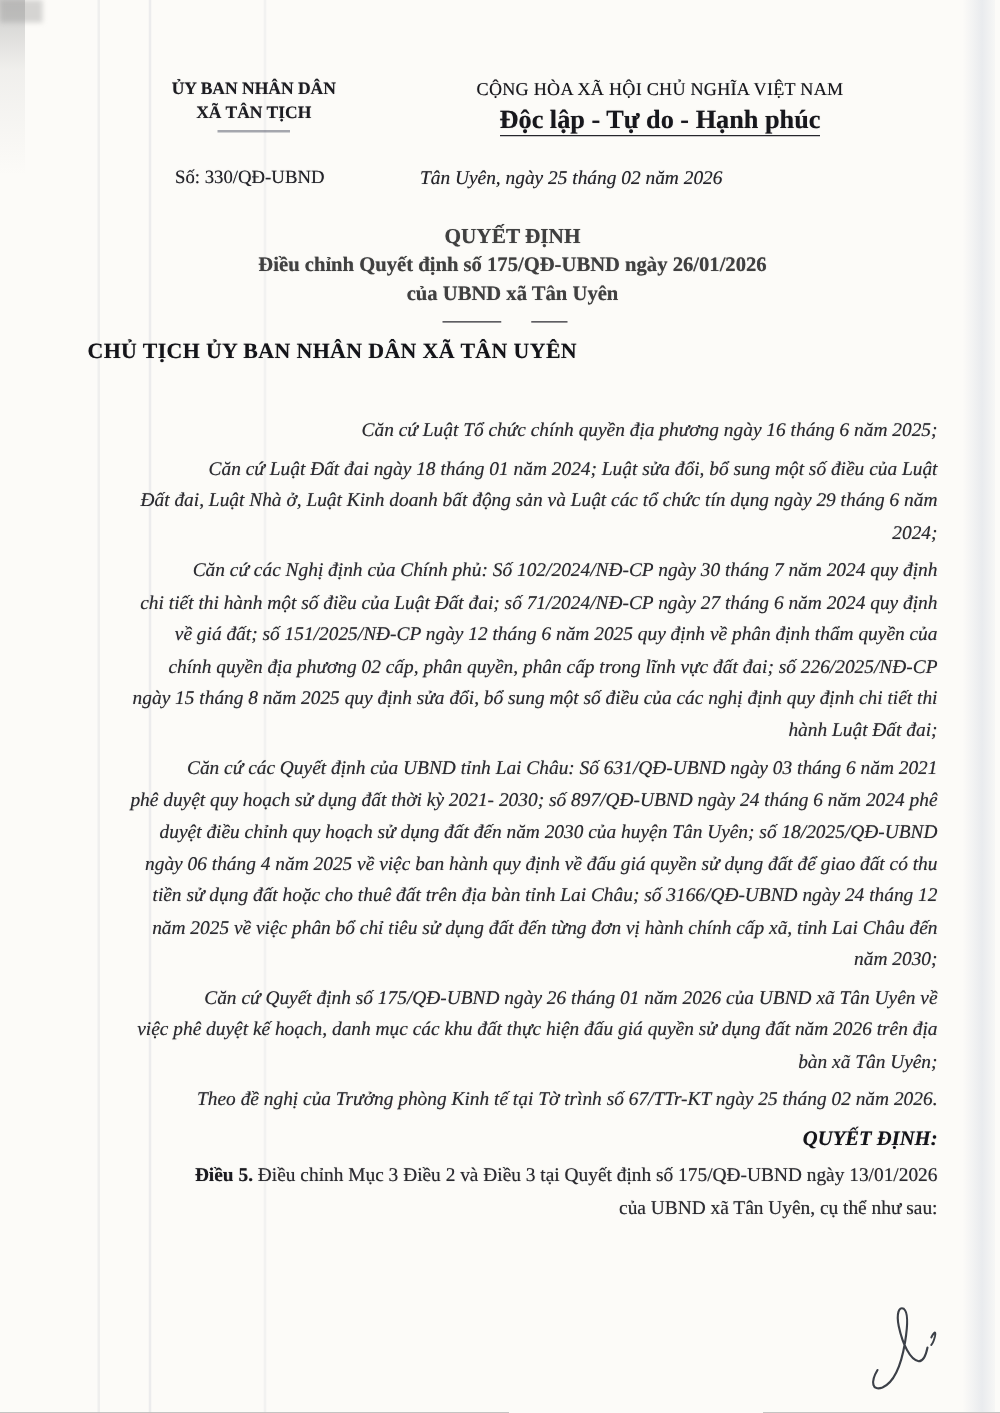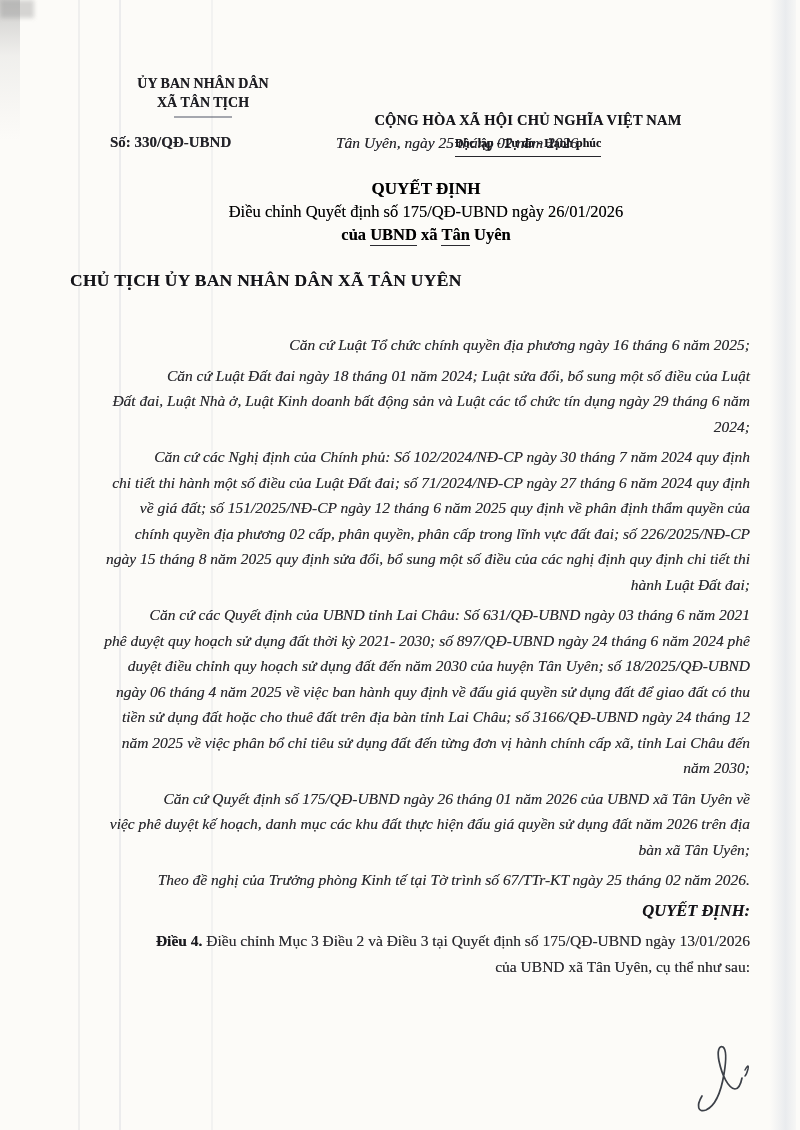--- a/index.html
+++ b/index.html
@@ -18,38 +18,38 @@
   .scan-line.l2{left:119px;width:2px;background:rgba(130,140,160,0.13);}
   .scan-line.l3{left:211px;background:rgba(130,140,160,0.08);}
   .scan-band-right{position:absolute;top:0;bottom:0;left:770px;width:26px;
     background:linear-gradient(90deg,rgba(185,195,212,0.0),rgba(185,195,212,0.28) 60%,rgba(185,195,212,0.08));}
   .corner-smudge{position:absolute;left:0;top:0;width:20px;height:140px;
     background:linear-gradient(180deg,rgba(150,150,150,0.45),rgba(170,170,170,0.15) 40%,rgba(170,170,170,0));}
   .corner-smudge2{position:absolute;left:0;top:0;width:34px;height:18px;background:rgba(140,140,140,0.35);filter:blur(2px);}
 
   
   .ink{text-shadow:0 0 0.6px rgba(20,20,25,0.55);}
-  .hdr-left{position:absolute;left:112px;top:62px;width:182px;text-align:center;margin-top:12px;}
+  .hdr-left{position:absolute;left:112px;top:62px;width:182px;text-align:center;}
   .hdr-left .l1{font-weight:bold;font-size:14px;line-height:19px;color:#1d1d22;}
   .hdr-left .l2{font-weight:bold;font-size:14px;line-height:19px;color:#1d1d22;}
   .short-rule{width:58px;height:2px;background:rgba(60,65,85,0.45);margin:4px auto 0;}
-  .doc-number{position:absolute;left:110px;top:134px;font-size:15px;color:#24242a;white-space:nowrap;font-weight:bold;}
+  .doc-number{position:absolute;left:140px;top:134px;font-size:15px;color:#24242a;white-space:nowrap;}
 
   .hdr-right{position:absolute;left:336px;top:62px;width:384px;text-align:center;}
-  .hdr-right .l1{font-weight:bold;font-size:14.5px;line-height:20px;color:#17171c;letter-spacing:0.2px;margin-top:48px;}
-  .hdr-right .l2{display:inline-block;font-weight:bold;font-size:12px;line-height:22px;color:#17171c;
+  .hdr-right .l1{font-weight:normal;font-size:14.5px;line-height:20px;color:#17171c;letter-spacing:0.2px;}
+  .hdr-right .l2{display:inline-block;font-weight:bold;font-size:21px;line-height:22px;color:#17171c;
     border-bottom:1.6px solid #26262c;padding-bottom:2px;margin-top:2px;}
   .date-line{position:absolute;left:336px;top:134px;width:384px;
     font-style:italic;font-size:15.5px;color:#24242a;}
 
-  .title-block{position:absolute;left:86px;top:178px;width:680px;text-align:center;color:#000000;}
+  .title-block{position:absolute;left:70px;top:178px;width:680px;text-align:center;color:#404040;}
   .title-block .t1{font-weight:bold;font-size:17px;line-height:22px;}
-  .title-block .t2{font-weight:normal;font-size:16.5px;line-height:23px;}
+  .title-block .t2{font-weight:bold;font-size:16.5px;line-height:23px;}
   .title-block .t3{font-weight:bold;font-size:16.5px;line-height:23px;}
-  .u-seg{border-bottom:1.5px solid #2a2a30;padding-bottom:1px;}
+  .u-seg{border-bottom:1.5px solid #2a2a30;padding-bottom:13px;}
 
   .authority-heading{position:absolute;left:70px;top:270px;width:680px;text-align:left;
     font-weight:bold;font-size:17.5px;color:#141419;letter-spacing:0.3px;}
 
   .body{position:absolute;left:104px;top:332px;width:646px;
     font-size:15.5px;line-height:25.5px;text-align:justify;color:#2b2b30;}
   .body p{margin:0 0 5px;text-indent:40px;font-style:italic;text-align:right;}
   .decision-heading{margin:9px 0 6px;text-align:center;font-style:normal;font-weight:bold;
     font-size:16.5px;text-indent:0;color:#141419;}
   .article p{font-style:normal;}
@@ -93,21 +93,21 @@
 
   <div class="body ink">
     <p>Căn cứ Luật Tổ chức chính quyền địa phương ngày 16 tháng 6 năm 2025;</p>
     <p>Căn cứ Luật Đất đai ngày 18 tháng 01 năm 2024; Luật sửa đổi, bổ sung một số điều của Luật Đất đai, Luật Nhà ở, Luật Kinh doanh bất động sản và Luật các tổ chức tín dụng ngày 29 tháng 6 năm 2024;</p>
     <p>Căn cứ các Nghị định của Chính phủ: Số 102/2024/NĐ-CP ngày 30 tháng 7 năm 2024 quy định chi tiết thi hành một số điều của Luật Đất đai; số 71/2024/NĐ-CP ngày 27 tháng 6 năm 2024 quy định về giá đất; số 151/2025/NĐ-CP ngày 12 tháng 6 năm 2025 quy định về phân định thẩm quyền của chính quyền địa phương 02 cấp, phân quyền, phân cấp trong lĩnh vực đất đai; số 226/2025/NĐ-CP ngày 15 tháng 8 năm 2025 quy định sửa đổi, bổ sung một số điều của các nghị định quy định chi tiết thi hành Luật Đất đai;</p>
     <p>Căn cứ các Quyết định của UBND tỉnh Lai Châu: Số 631/QĐ-UBND ngày 03 tháng 6 năm 2021 phê duyệt quy hoạch sử dụng đất thời kỳ 2021- 2030; số 897/QĐ-UBND ngày 24 tháng 6 năm 2024 phê duyệt điều chỉnh quy hoạch sử dụng đất đến năm 2030 của huyện Tân Uyên; số 18/2025/QĐ-UBND ngày 06 tháng 4 năm 2025 về việc ban hành quy định về đấu giá quyền sử dụng đất để giao đất có thu tiền sử dụng đất hoặc cho thuê đất trên địa bàn tỉnh Lai Châu; số 3166/QĐ-UBND ngày 24 tháng 12 năm 2025 về việc phân bổ chỉ tiêu sử dụng đất đến từng đơn vị hành chính cấp xã, tỉnh Lai Châu đến năm 2030;</p>
     <p>Căn cứ Quyết định số 175/QĐ-UBND ngày 26 tháng 01 năm 2026 của UBND xã Tân Uyên về việc phê duyệt kế hoạch, danh mục các khu đất thực hiện đấu giá quyền sử dụng đất năm 2026 trên địa bàn xã Tân Uyên;</p>
     <p>Theo đề nghị của Trưởng phòng Kinh tế tại Tờ trình số 67/TTr-KT ngày 25 tháng 02 năm 2026.</p>
     <p class="decision-heading">QUYẾT ĐỊNH:</p>
     <div class="article">
-      <p><span class="lead">Điều 4.</span><span> Điều chỉnh Mục 3 Điều 2 và Điều 3 tại Quyết định số 175/QĐ-UBND ngày 13/01/2026 của UBND xã Tân Uyên, cụ thể như sau:</span></p>
+      <p><span class="lead">Điều 5.</span><span> Điều chỉnh Mục 3 Điều 2 và Điều 3 tại Quyết định số 175/QĐ-UBND ngày 13/01/2026 của UBND xã Tân Uyên, cụ thể như sau:</span></p>
     </div>
   </div>
 
   <div class="signature">
     <svg viewBox="0 0 84 84">
       <path d="M14,58 C8,68 10,75 18,72 C27,68 33,54 36,36 C38,24 39,12 35,9 C31,7 29,13 31,23 C34,37 40,50 47,51 C51,51 53,45 54,40" fill="none" stroke="#3c4048" stroke-width="1.7" stroke-linecap="round"></path>
       <path d="M57,32 C59,28 61,26 60,31 C59,35 58,37 57,38" fill="none" stroke="#3c4048" stroke-width="1.5" stroke-linecap="round"></path>
     </svg>
   </div>
 

